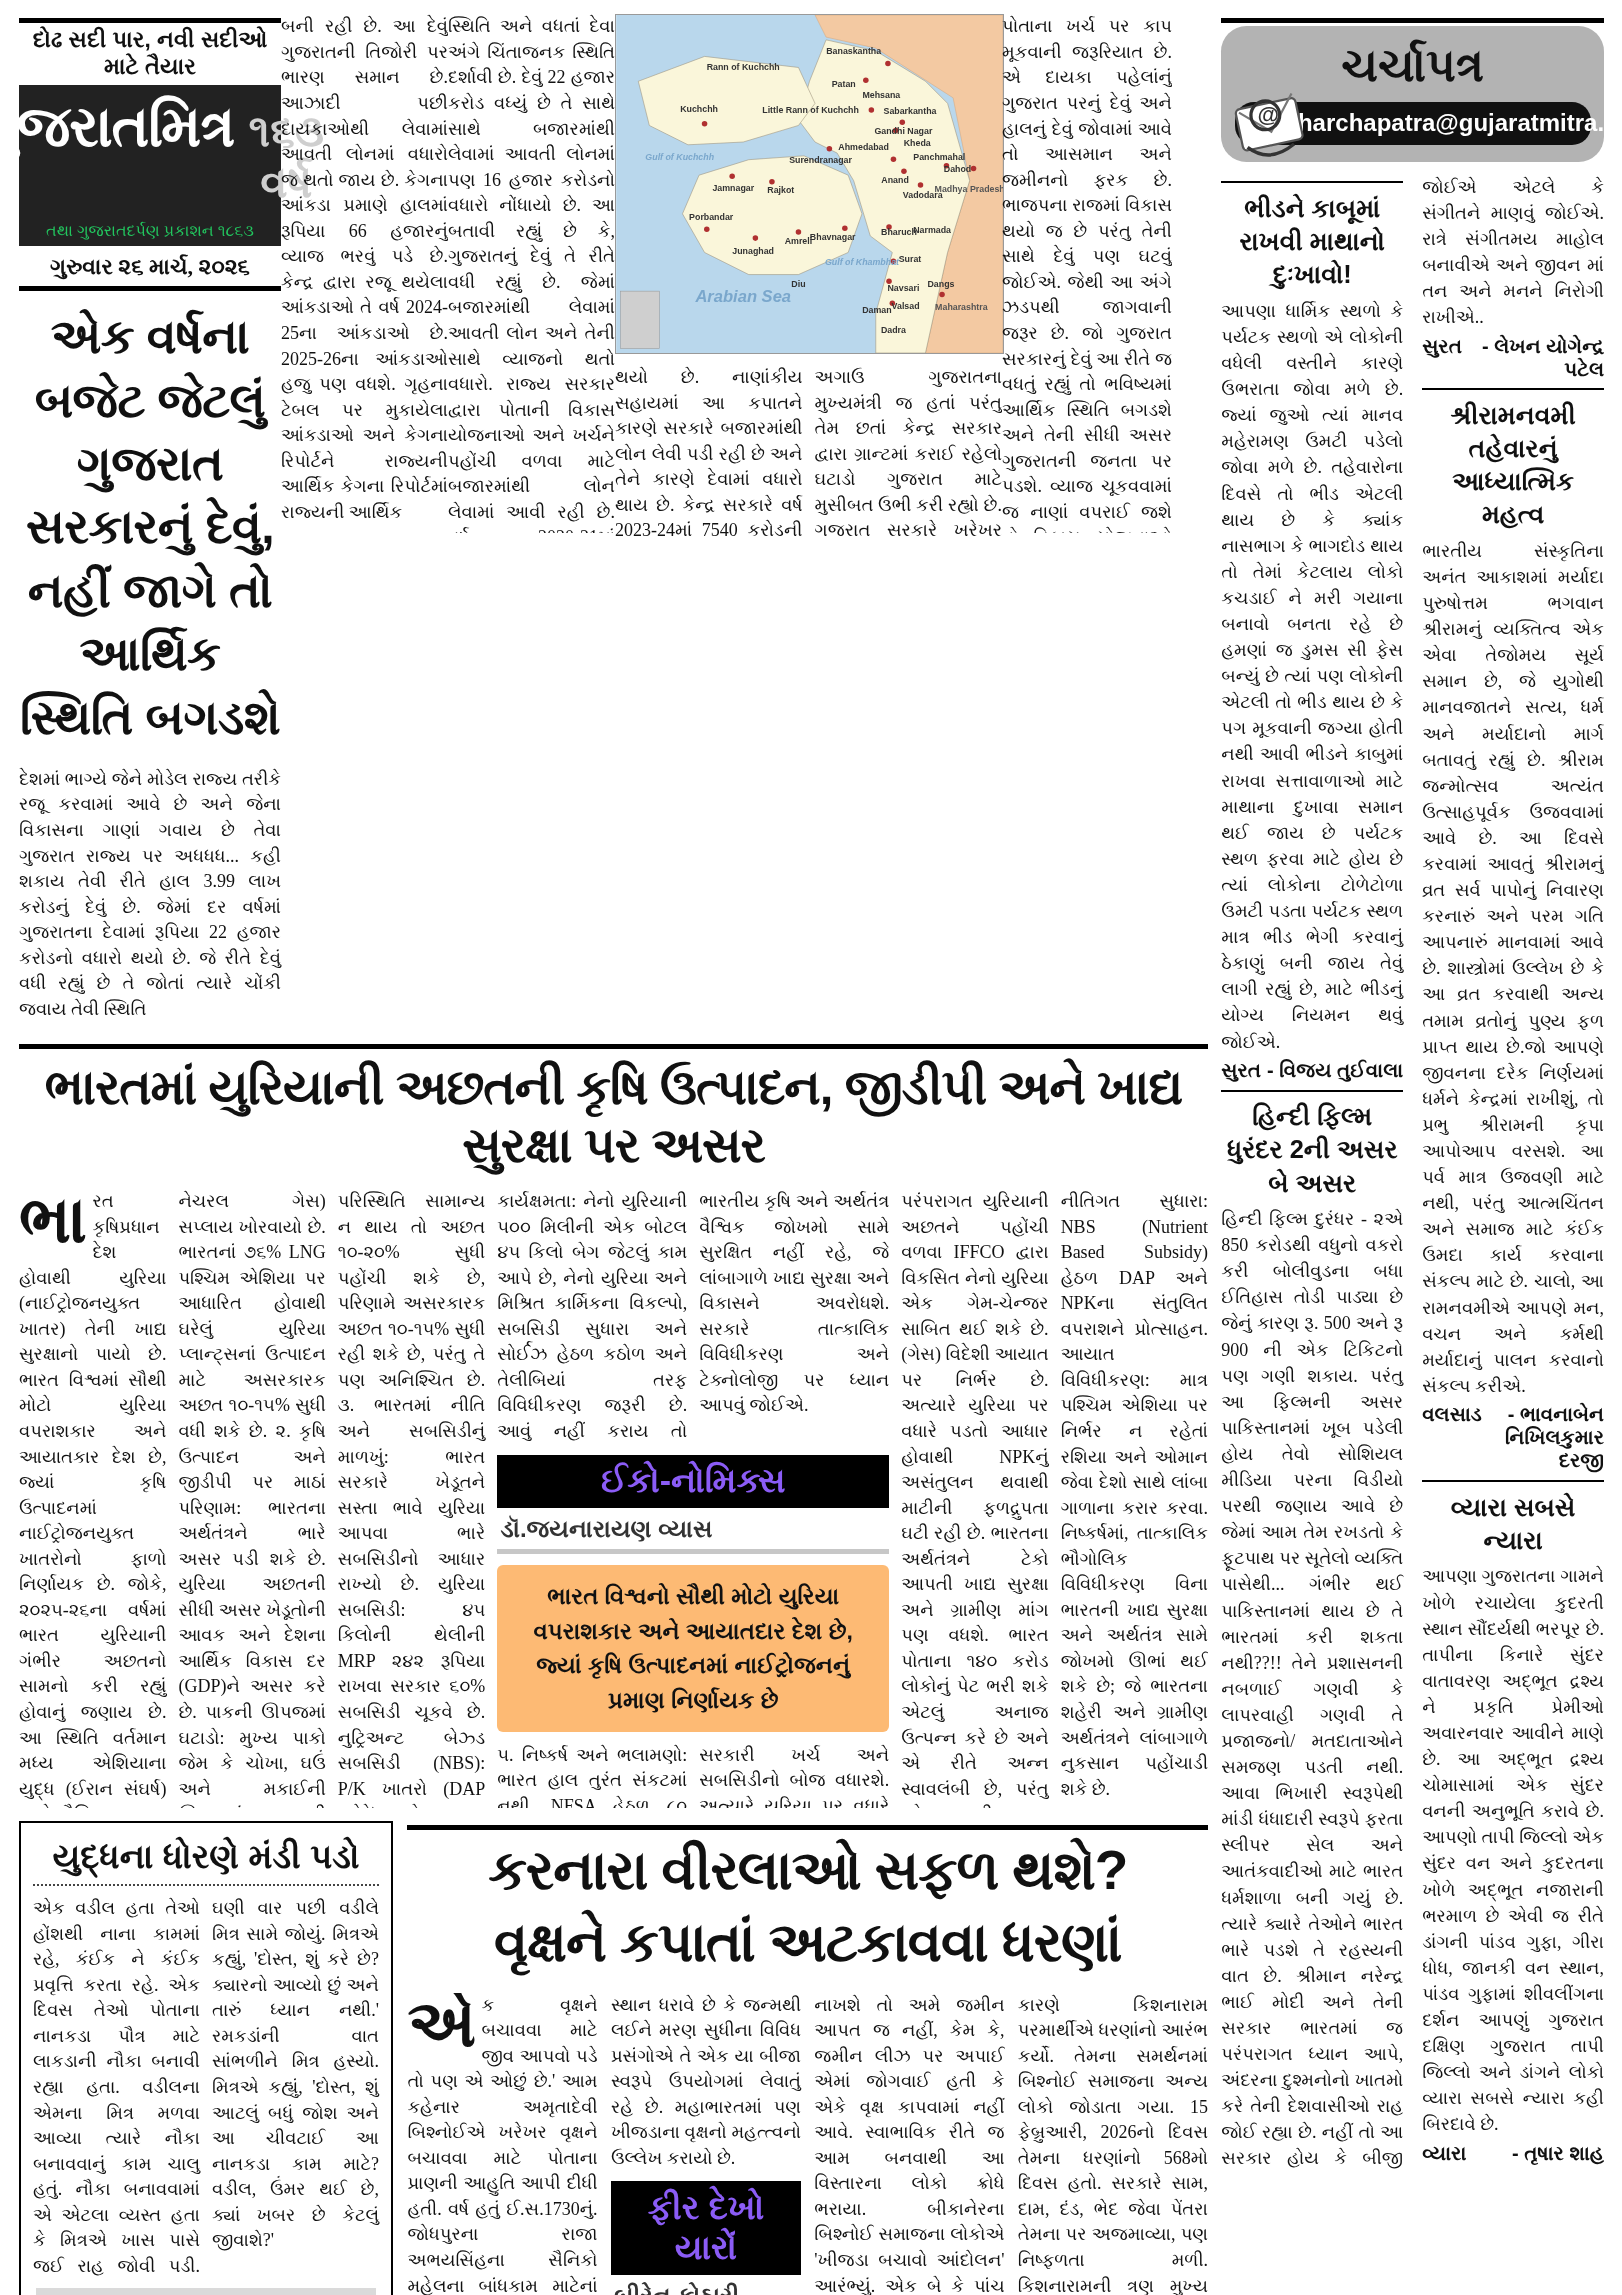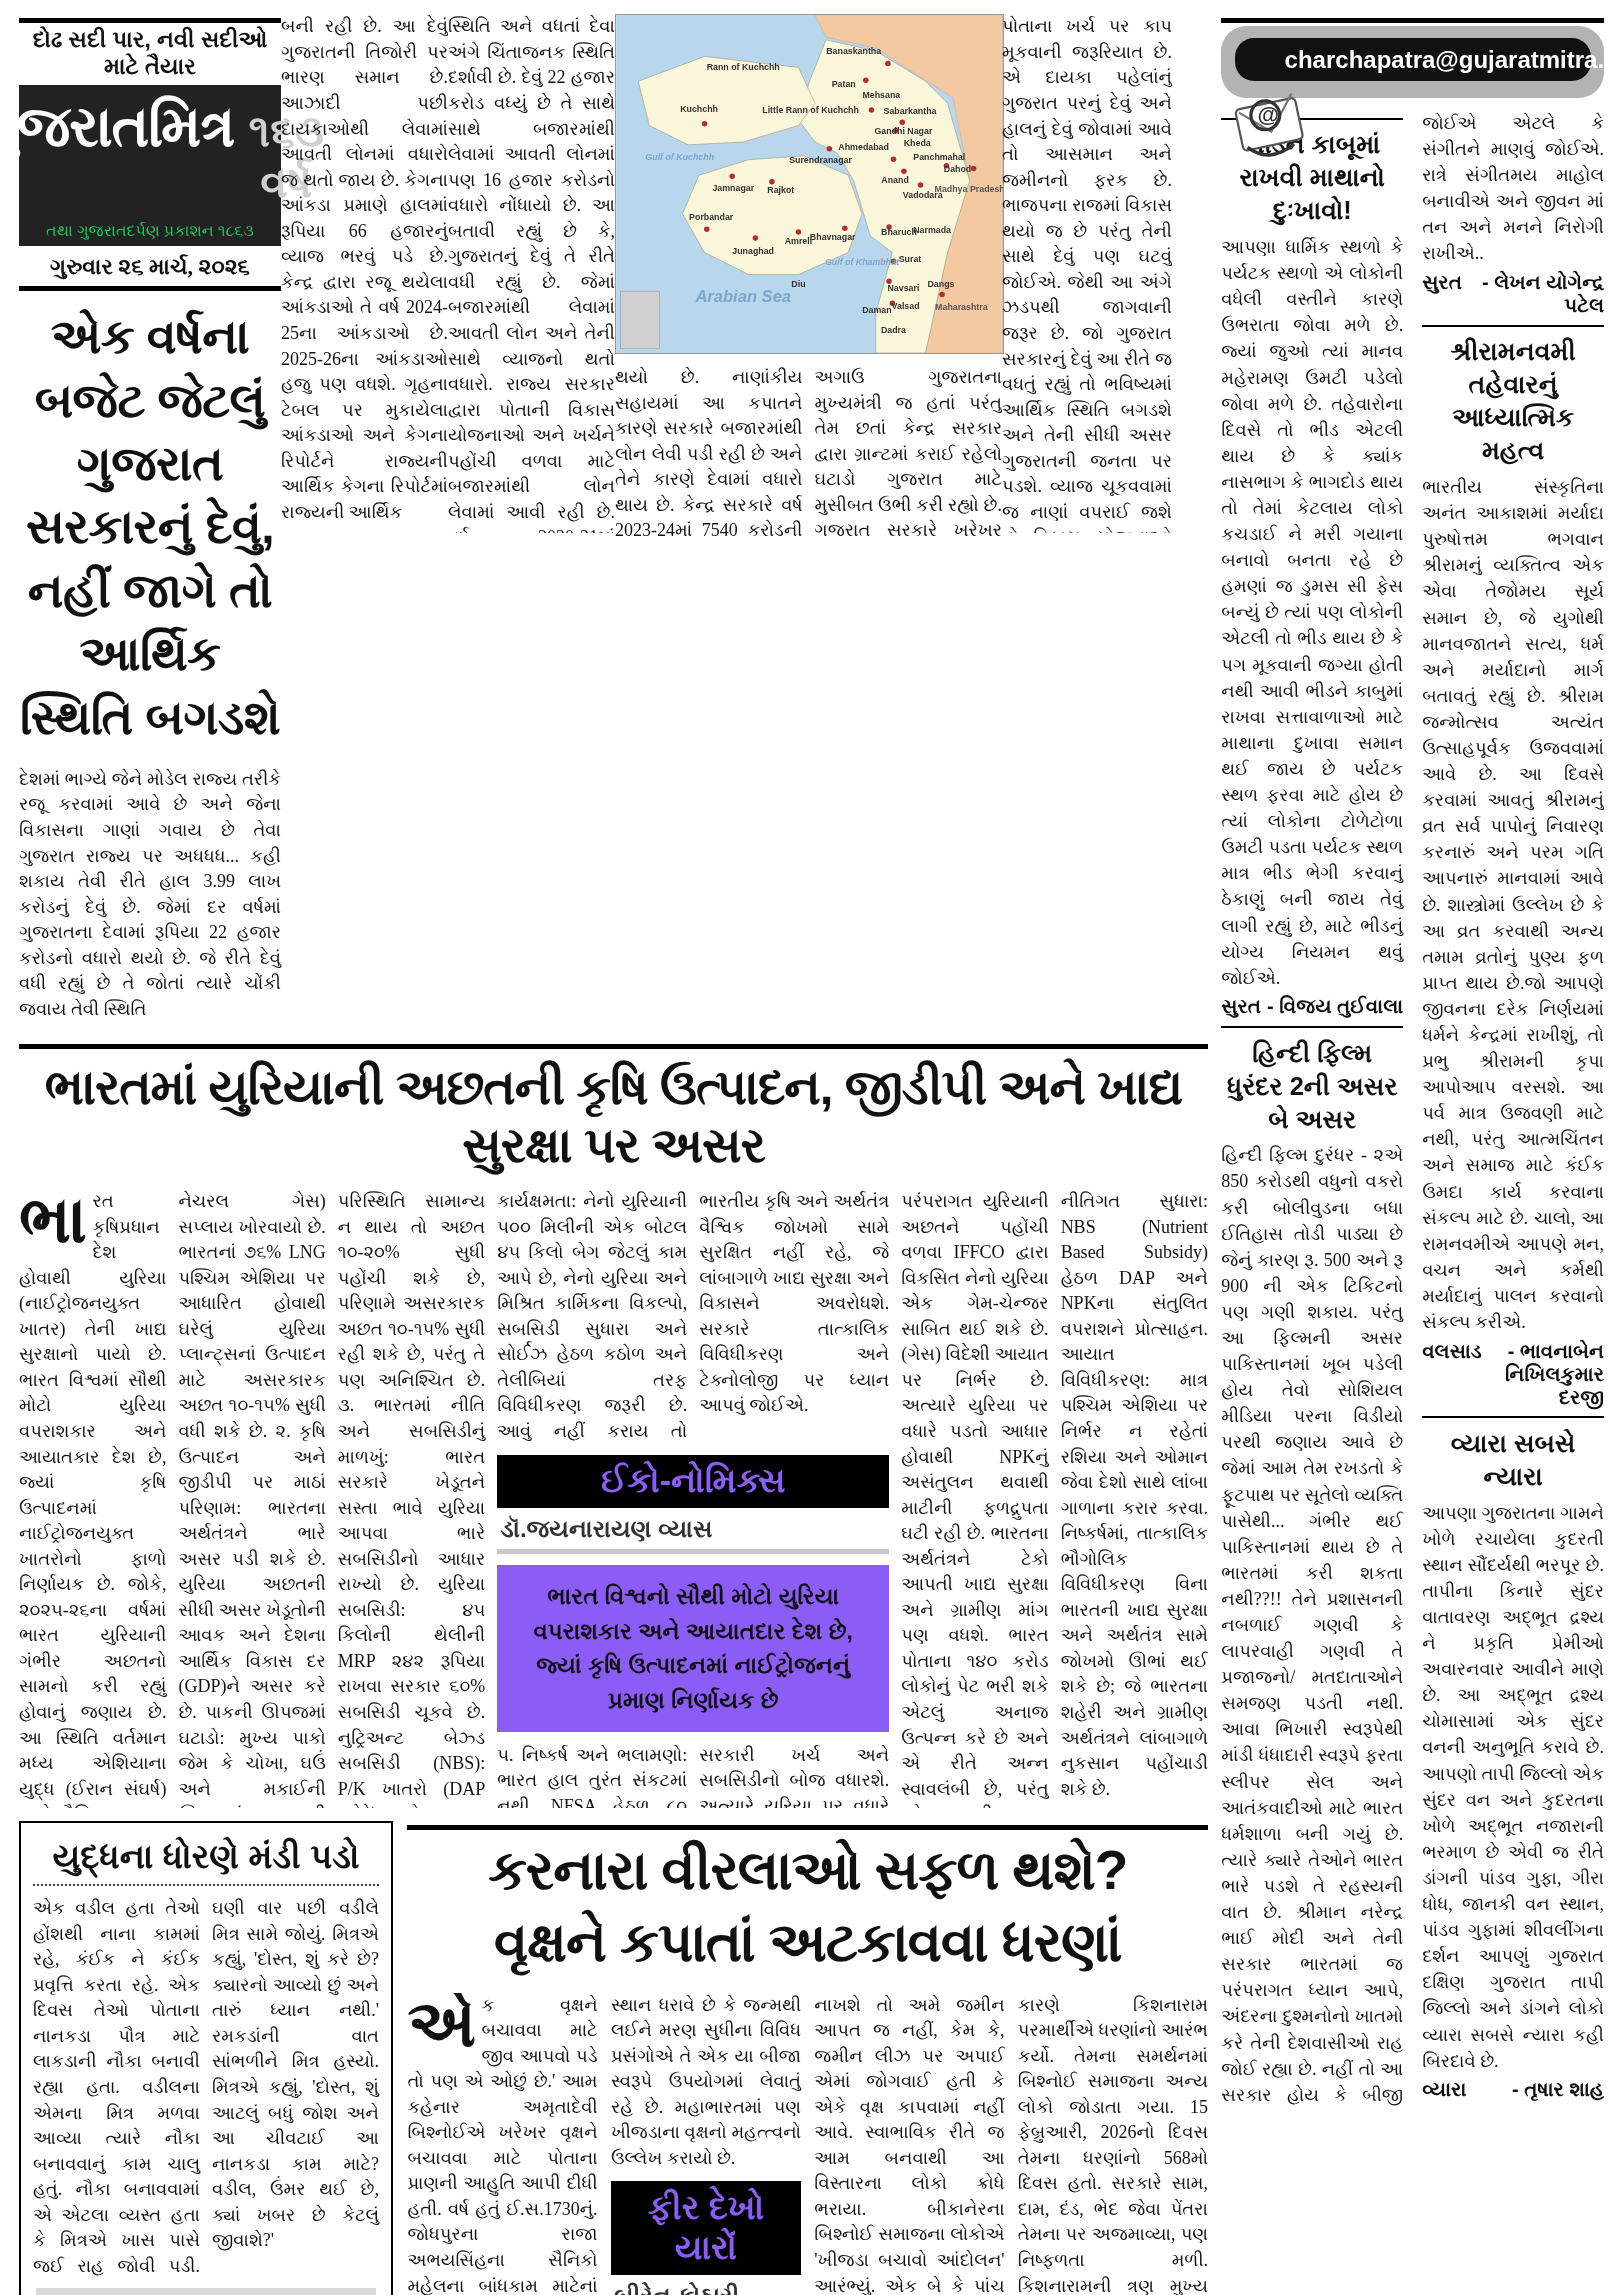--- a/index.html
+++ b/index.html
@@ -40,23 +40,23 @@
   .art2{display:flex;gap:12px;height:619px;overflow:hidden;}
   .art2 .ncol{flex:1;min-width:0;}
   .art2 .midcol{width:392px;flex:none;}
   .dropcap{float:left;font-size:65px;line-height:.85;font-weight:bold;padding:3.3px 5.5px 0 0;
     font-family:"Liberation Sans",sans-serif;}
   .twocol{column-count:2;column-gap:12px;}
   .band{background:#000;color:#8b5cf6;font-size:34px;font-weight:bold;text-align:center;
     padding:6.6px 4.4px;font-family:"Liberation Sans",sans-serif;margin:10px 0 0;}
   .band-byline{font-size:24px;font-weight:bold;color:#333;padding:7.7px 3.3px 5.5px;
     border-bottom:5.5px solid #c7c7c7;font-family:"Liberation Sans",sans-serif;}
-  .quotebox{background:#8b5cf6;font-size:23px;font-weight:bold;line-height:1.5;
+  .quotebox{background:#fdba74;font-size:23px;font-weight:bold;line-height:1.5;
     padding:14.4px 16.6px;text-align:center;margin:11px 0;
-    font-family:"Liberation Sans",sans-serif;}
+    font-family:"Liberation Sans",sans-serif;border-radius:6px;}
 
   
   .lower{display:flex;gap:14.4px;margin-top:13.3px;}
   .warbox{width:374px;flex:none;border:2.2px solid #000;padding:11px 12px;box-sizing:border-box;
     height:971px;overflow:hidden;}
   .war-title{font-size:34px;font-weight:800;text-align:center;
     font-family:"Liberation Sans",sans-serif;margin:2.2px 0 7.7px;}
   .dotted{border:0;border-top:2.8px dotted #444;margin:5.5px 0 10px;}
   .war-illu{width:100%;height:238px;margin:8.8px 0;}
   .tree{flex:1;min-width:0;}
@@ -283,20 +283,21 @@
             
           </div>
         </div>
       </div>
     </div>
   </div>
 
   <aside class="charcha">
     <hr class="rule-thick">
     <div class="ch-header">
+      <div class="ch-title">ચર્ચાપત્ર</div>
       <div class="ch-pill">charchapatra@gujaratmitra.in</div>
       <svg class="ch-mail-icon" viewBox="0 0 150 150">
         <rect x="14" y="40" width="110" height="76" rx="8" fill="#fff" stroke="#555" stroke-width="4" transform="rotate(-12 70 78)"></rect>
         <path d="M20,46 L70,92 L120,32" fill="none" stroke="#777" stroke-width="4" transform="rotate(-12 70 78)"></path>
         <circle cx="62" cy="62" r="26" fill="none" stroke="#333" stroke-width="6"></circle>
         <text x="48" y="74" font-size="40" font-weight="bold" fill="#333">@</text>
         <path d="M30,120 q40,30 84,-6" fill="none" stroke="#333" stroke-width="6"></path>
       </svg>
     </div>
     <div class="charcha-cols">

